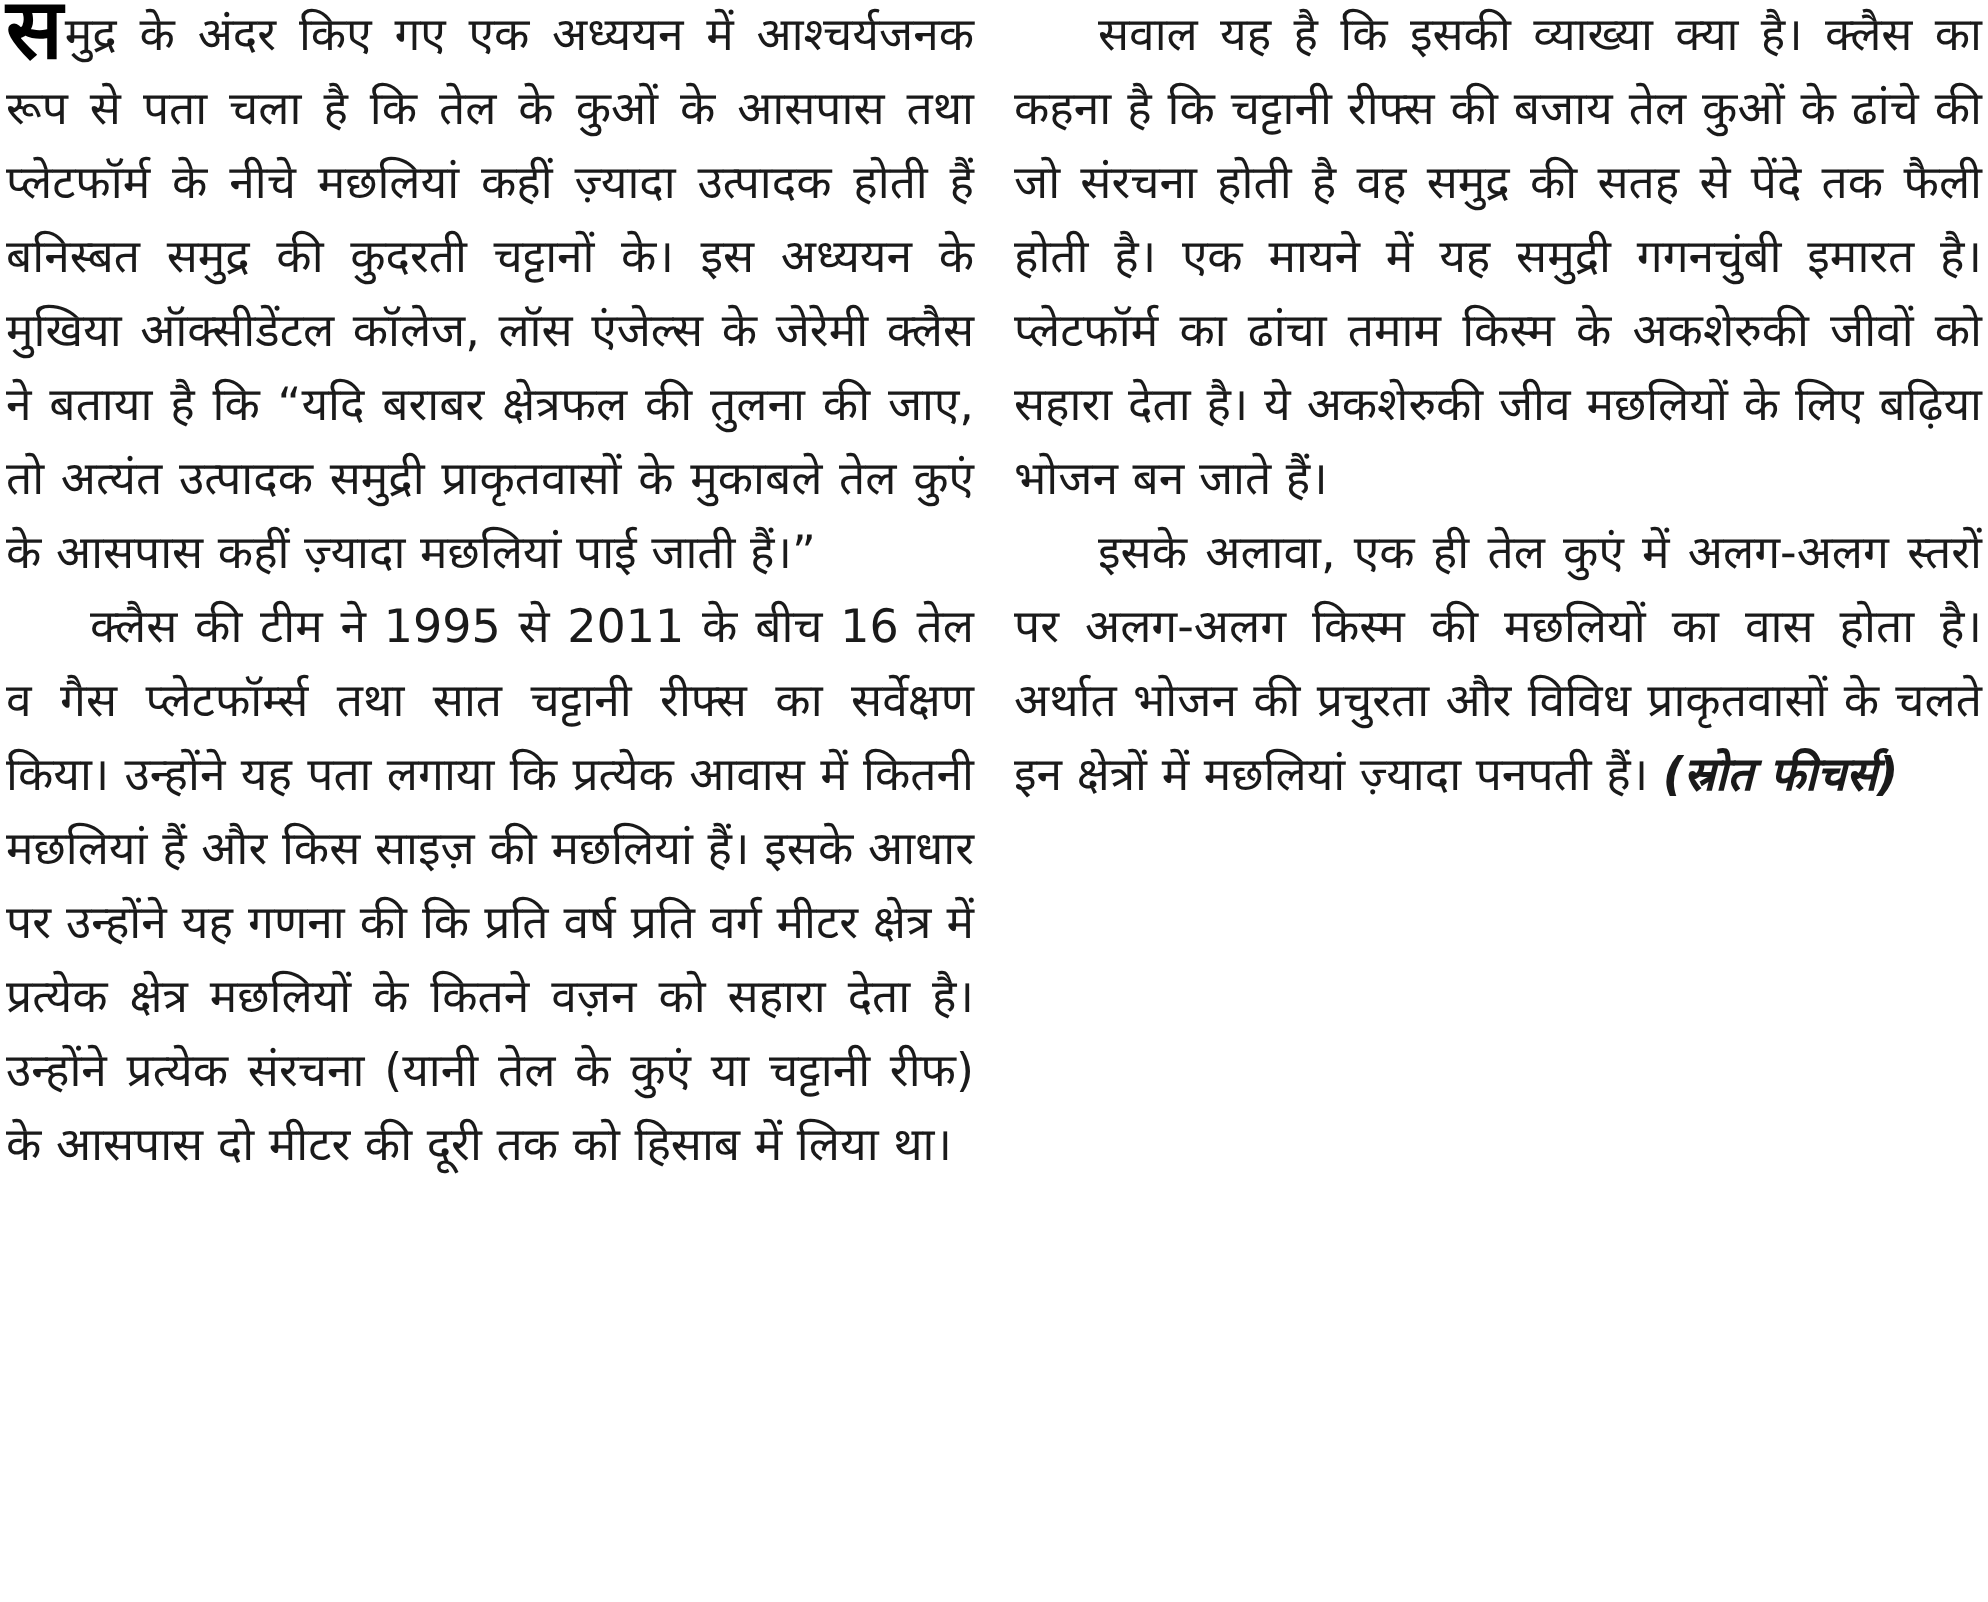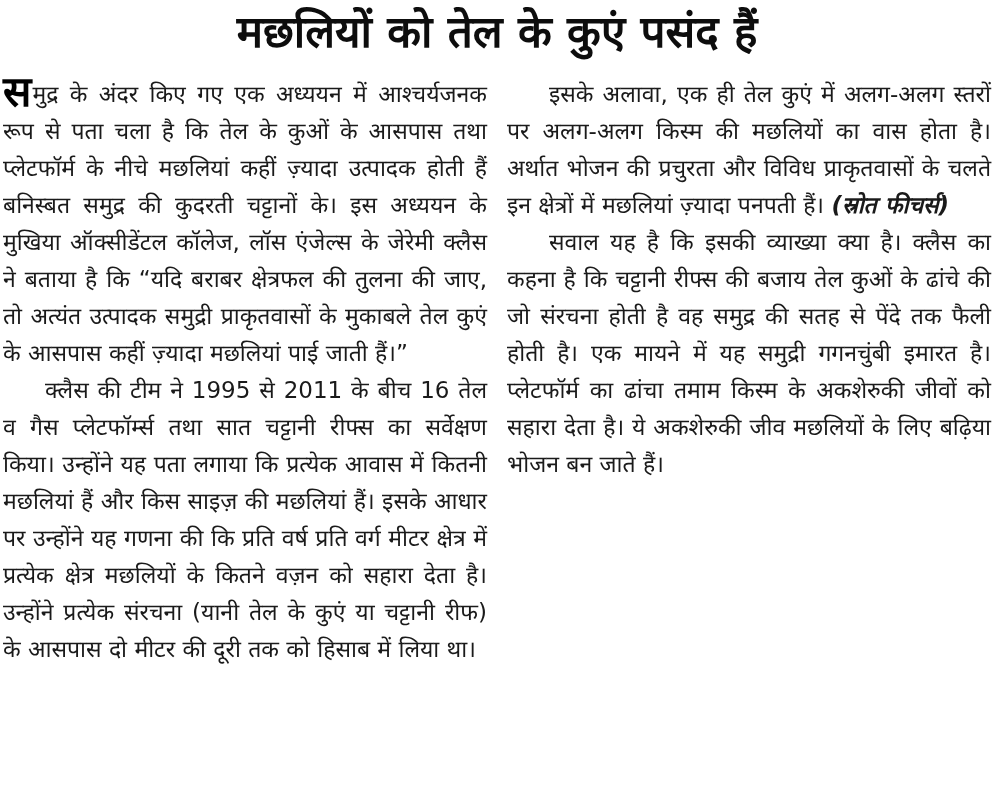--- a/index.html
+++ b/index.html
@@ -64,28 +64,27 @@
     font-weight: bold;
     font-style: italic;
     white-space: nowrap;
   }
 </style>
 </head>
 <body>
 
 <div class="page">
 
-  <h1 class="headline">मछलियों को तेल के कुएं पसंद हैं</h1>
 
   <div class="columns">
 
     <div class="col">
       <p><span class="drop-cap">स</span><span>मुद्र के अंदर किए गए एक अध्ययन में आश्चर्यजनक रूप से पता चला है कि तेल के कुओं के आसपास तथा प्लेटफॉर्म के नीचे मछलियां कहीं ज़्यादा उत्पादक होती हैं बनिस्बत समुद्र की कुदरती चट्टानों के। इस अध्ययन के मुखिया ऑक्सीडेंटल कॉलेज, लॉस एंजेल्स के जेरेमी क्लैस ने बताया है कि “यदि बराबर क्षेत्रफल की तुलना की जाए, तो अत्यंत उत्पादक समुद्री प्राकृतवासों के मुकाबले तेल कुएं के आसपास कहीं ज़्यादा मछलियां पाई जाती हैं।”</span></p>
       <p class="indented">क्लैस की टीम ने 1995 से 2011 के बीच 16 तेल व गैस प्लेटफॉर्म्स तथा सात चट्टानी रीफ्स का सर्वेक्षण किया। उन्होंने यह पता लगाया कि प्रत्येक आवास में कितनी मछलियां हैं और किस साइज़ की मछलियां हैं। इसके आधार पर उन्होंने यह गणना की कि प्रति वर्ष प्रति वर्ग मीटर क्षेत्र में प्रत्येक क्षेत्र मछलियों के कितने वज़न को सहारा देता है। उन्होंने प्रत्येक संरचना (यानी तेल के कुएं या चट्टानी रीफ) के आसपास दो मीटर की दूरी तक को हिसाब में लिया था।</p>
     </div>
 
     <div class="col">
+      <p class="indented">सवाल यह है कि इसकी व्याख्या क्या है। क्लैस का कहना है कि चट्टानी रीफ्स की बजाय तेल कुओं के ढांचे की जो संरचना होती है वह समुद्र की सतह से पेंदे तक फैली होती है। एक मायने में यह समुद्री गगनचुंबी इमारत है। प्लेटफॉर्म का ढांचा तमाम किस्म के अकशेरुकी जीवों को सहारा देता है। ये अकशेरुकी जीव मछलियों के लिए बढ़िया भोजन बन जाते हैं।</p>
       <p class="indented"><span>इसके अलावा, एक ही तेल कुएं में अलग-अलग स्तरों पर अलग-अलग किस्म की मछलियों का वास होता है। अर्थात भोजन की प्रचुरता और विविध प्राकृतवासों के चलते इन क्षेत्रों में मछलियां ज़्यादा पनपती हैं। </span><span class="source-credit">(स्रोत फीचर्स)</span></p>
-      <p class="indented">सवाल यह है कि इसकी व्याख्या क्या है। क्लैस का कहना है कि चट्टानी रीफ्स की बजाय तेल कुओं के ढांचे की जो संरचना होती है वह समुद्र की सतह से पेंदे तक फैली होती है। एक मायने में यह समुद्री गगनचुंबी इमारत है। प्लेटफॉर्म का ढांचा तमाम किस्म के अकशेरुकी जीवों को सहारा देता है। ये अकशेरुकी जीव मछलियों के लिए बढ़िया भोजन बन जाते हैं।</p>
     </div>
 
   </div>
 </div>
 
 </body></html>

